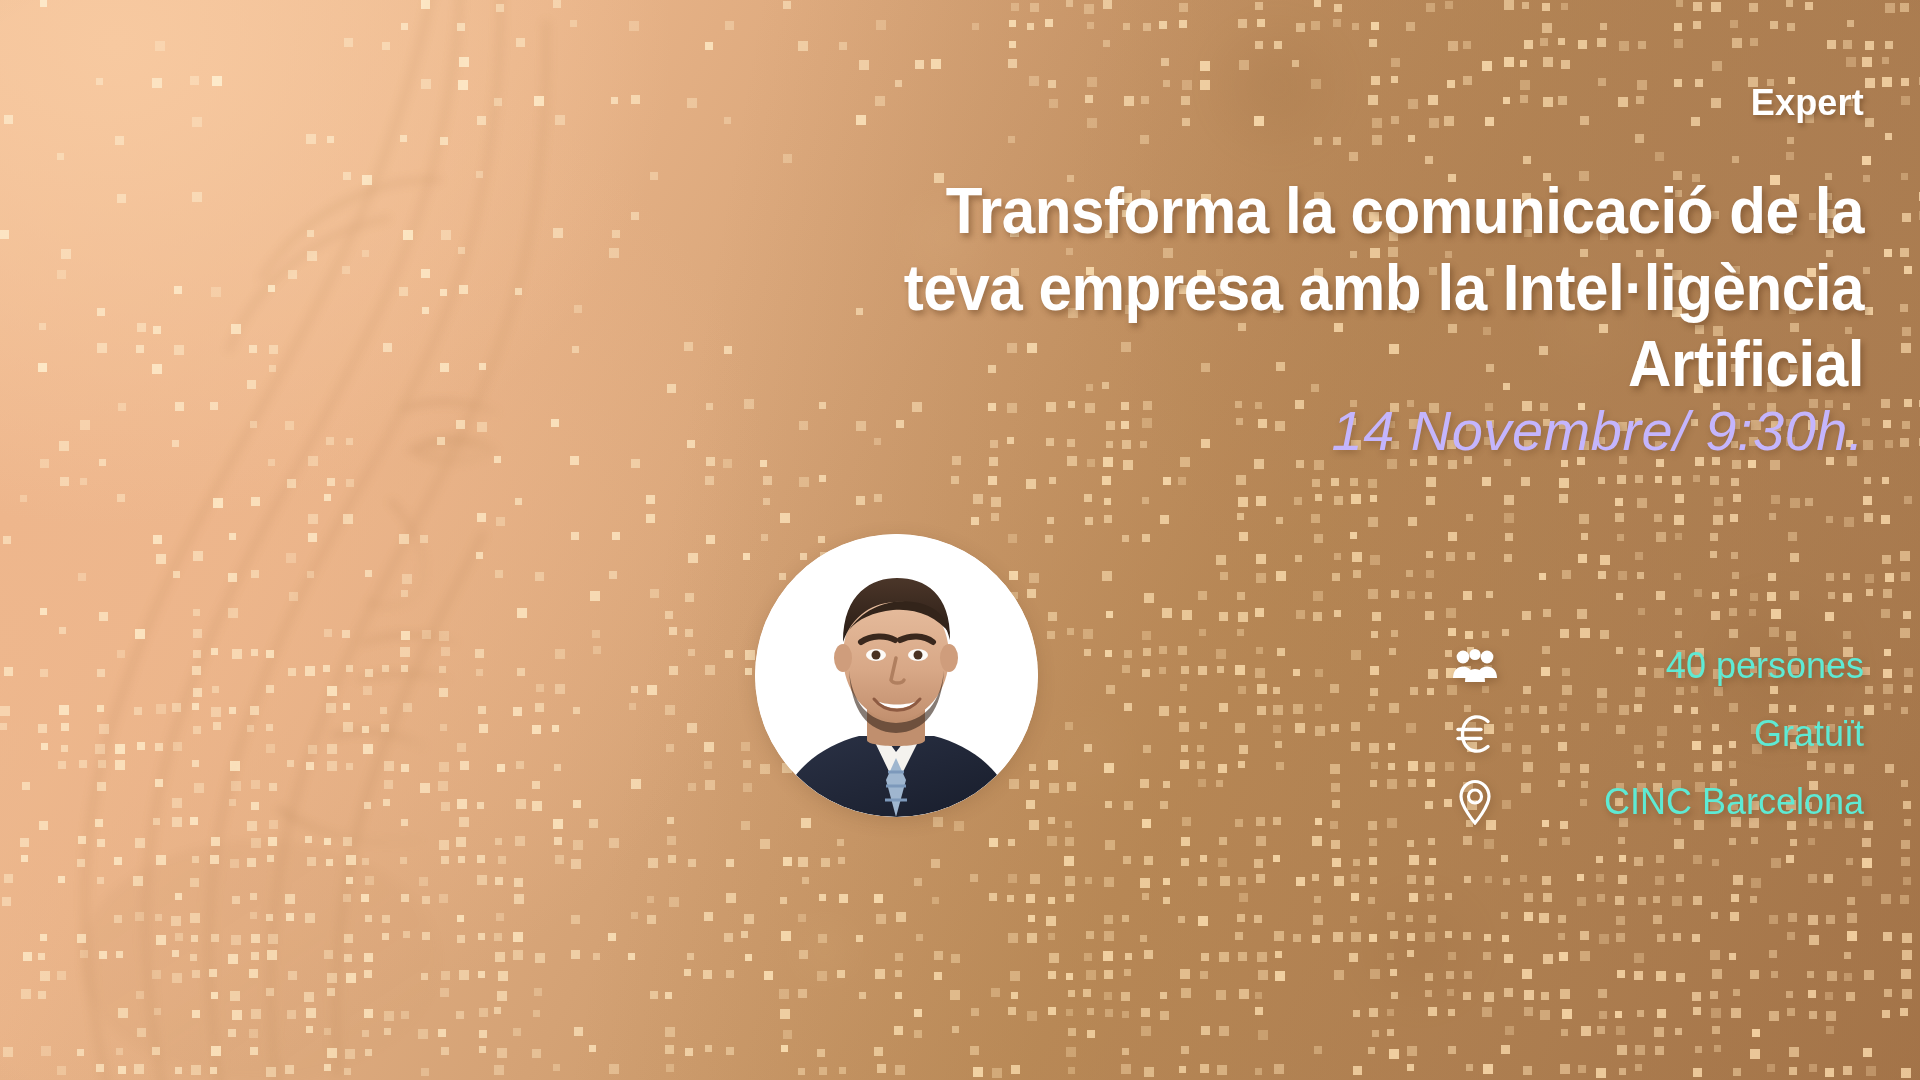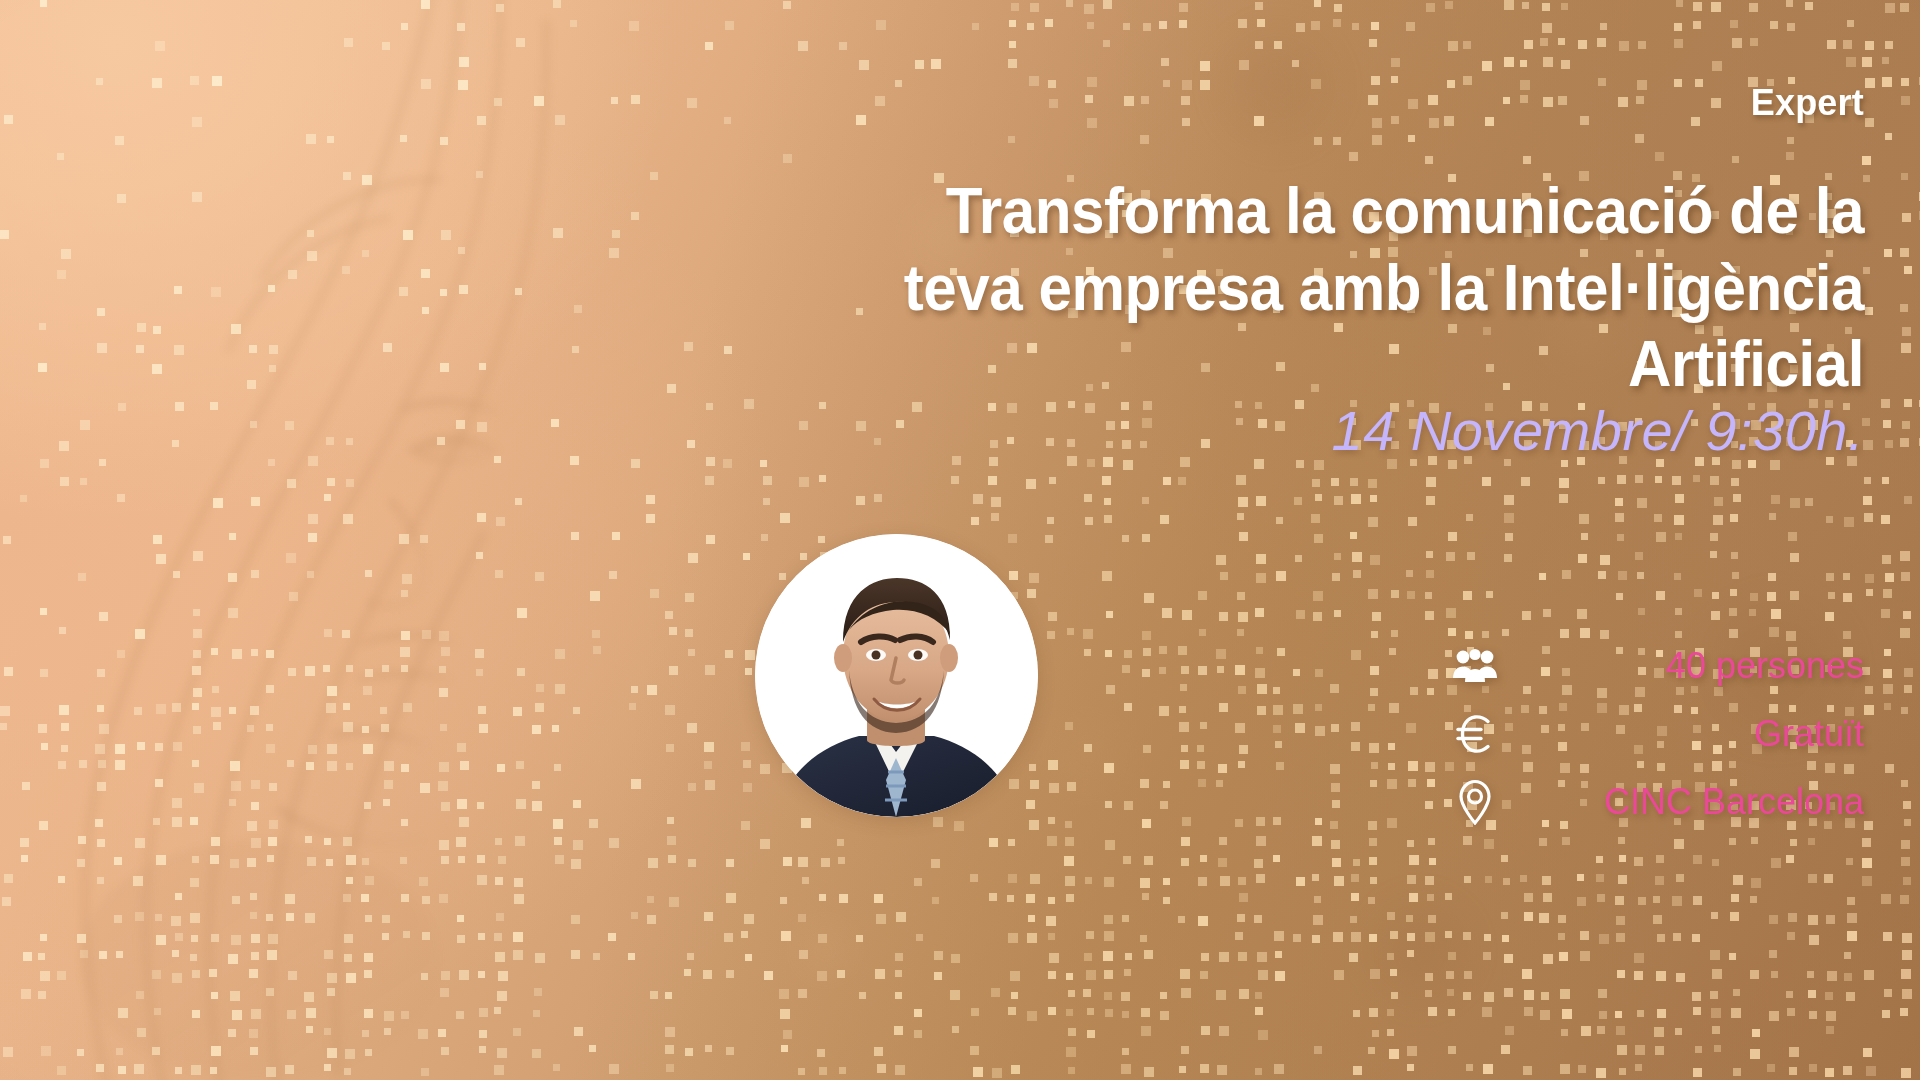--- a/index.html
+++ b/index.html
@@ -120,21 +120,21 @@
     height:52px;
   }
   .info-icon{
     width:62px;min-width:62px;height:52px;
     display:flex;align-items:center;justify-content:center;
     order:-1;margin-right:auto;
     color:#ffffff;
     filter:drop-shadow(2px 3px 4px rgba(95,58,26,.35));
   }
   .info-text{
-    font-size:36px;font-weight:400;color:#ec4899;
+    font-size:36px;font-weight:400;color:#5eead4;
     text-align:right;white-space:nowrap;
     text-shadow:2px 3px 6px rgba(95,58,26,.40);
   }
 </style>
 </head>
 <body>
 
 <div class="poster">
 
   <div class="bg-base"></div>

